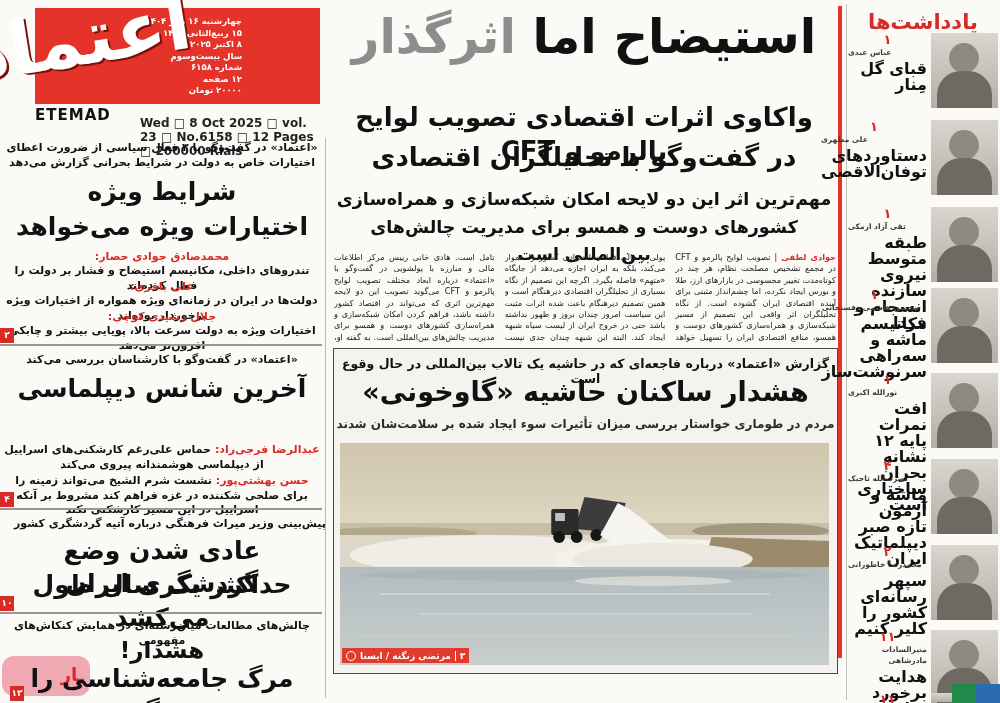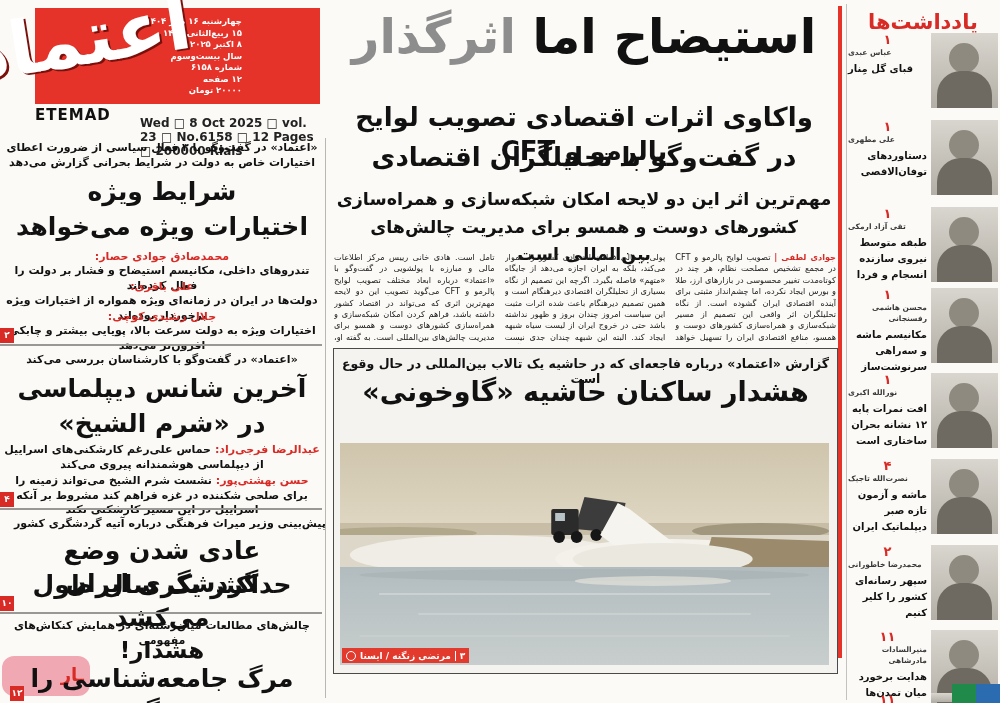--- a/index.html
+++ b/index.html
@@ -49,21 +49,21 @@
   .cam{width:8px;height:8px;border:1.5px solid #fff;border-radius:50%;display:inline-block;}
   
   .sb-title{left:850px;top:10px;width:146px;font-size:21px;font-weight:bold;color:#d92b26;text-align:center;}
   .note{left:848px;width:150px;height:82px;display:flex;direction:rtl;gap:4px;}
   .note-photo{width:67px;height:75px;background:linear-gradient(#d9d6cf,#b3afa6);position:relative;overflow:hidden;flex:none;}
   .note-photo::before{content:"";position:absolute;left:18px;top:10px;width:30px;height:30px;border-radius:50%;background:#8f8a80;}
   .note-photo::after{content:"";position:absolute;left:6px;top:38px;width:55px;height:40px;border-radius:24px 24px 0 0;background:#6e6a61;}
   .note-txt{flex:1;display:flex;flex-direction:column;align-items:flex-end;text-align:right;}
   .note-num{width:100%;text-align:center;color:#d92b26;font-size:13px;font-weight:bold;line-height:14px;}
   .note-author{font-size:7.5px;font-weight:bold;color:#3a3a3a;line-height:11px;}
-  .note-title{font-size:10px;font-weight:bold;line-height:16px;margin-top:3px;}
+  .note-title{font-size:16px;font-weight:bold;line-height:16px;margin-top:3px;}
   
   .bubble{left:2px;top:656px;width:88px;height:40px;background:#f0a9b3;border-radius:12px;z-index:1;}
   .bubble::after{content:"";position:absolute;left:10px;bottom:-10px;border:10px solid transparent;
                  border-top-color:#f0a9b3;border-left-width:4px;}
   .bubble span{position:absolute;right:6px;top:8px;color:#d92b26;font-size:18px;font-weight:bold;}
   .z2{z-index:2;}
   .ad-green{left:952px;top:684px;width:24px;height:19px;background:#1f8a4a;}
   .ad-blue{left:976px;top:684px;width:24px;height:19px;background:#2b6cb0;}
 </style>
 </head>
@@ -97,21 +97,20 @@
   <div class="abs lart c spk-quote" style="top:264px;">تندروهای داخلی، مکانیسم استیضاح و فشار بر دولت را فعال کرده‌اند</div>
   <div class="abs lart c spk-name red" style="top:280px;">علی باقری:</div>
   <div class="abs lart c spk-quote" style="top:294px;">دولت‌ها در ایران در زمانه‌ای ویژه همواره از اختیارات ویژه برخوردار بوده‌اند</div>
   <div class="abs lart c spk-name red" style="top:310px;">جلال رشیدی کوچی:</div>
   <div class="abs lart c spk-quote" style="top:324px;">اختیارات ویژه به دولت سرعت بالا، پویایی بیشتر و چابکی افزون‌تر می‌دهد</div>
   <div class="abs pagebadge" style="top:328px;">۲</div>
   <div class="abs hrule" style="top:344px;"></div>
 
   <div class="abs lart c kicker" style="top:352px;">«اعتماد» در گفت‌وگو با کارشناسان بررسی می‌کند</div>
   <div class="abs lart c lhead" style="top:372px;">آخرین شانس دیپلماسی</div>
-  <div class="abs lart c lhead" style="top:407px;">در «شرم الشیخ»</div>
   <div class="abs lart c spk-quote" style="top:443px;">
     <span class="red">عبدالرضا فرجی‌راد:</span>
     <span>حماس علی‌رغم کارشکنی‌های اسراییل از دیپلماسی هوشمندانه پیروی می‌کند</span>
   </div>
   <div class="abs lart c spk-quote" style="top:474px;">
     <span class="red">حسن بهشتی‌پور:</span>
     <span>نشست شرم الشیخ می‌تواند زمینه را برای صلحی شکننده در غزه فراهم کند مشروط بر آنکه اسراییل در این مسیر کارشکنی نکند</span>
   </div>
   <div class="abs pagebadge" style="top:492px;">۴</div>
   <div class="abs hrule" style="top:508px;"></div>
@@ -144,20 +143,21 @@
     <div class="bodycol">پولی و مالی فعالان اقتصادی کشور را هموار می‌کند، بلکه به ایران اجازه می‌دهد از جایگاه «متهم» فاصله بگیرد. اگرچه این تصمیم از نگاه بسیاری از تحلیلگران اقتصادی دیرهنگام است و همین تصمیم دیرهنگام باعث شده اثرات مثبت این سیاست امروز چندان بروز و ظهور نداشته باشد حتی در خروج ایران از لیست سیاه شبهه ایجاد کند. البته این شبهه چندان جدی نیست ولی در ورود ایران به لیست سفید در آینده بسیار قابل</div>
     <div class="bodycol">
       <span>تامل است. هادی خانی رییس مرکز اطلاعات مالی و مبارزه با پولشویی در گفت‌وگو با «اعتماد» درباره ابعاد مختلف تصویب لوایح پالرمو و CFT می‌گوید تصویب این دو لایحه مهم‌ترین اثری که می‌تواند در اقتصاد کشور داشته باشد، فراهم کردن امکان شبکه‌سازی و همراه‌سازی کشورهای دوست و همسو برای مدیریت چالش‌های بین‌المللی است. به گفته او، پیش از این یکی از موانع اصلی این بود که...</span>
       
     </div>
   </div>
 
   <div class="abs report">
     <div class="abs rep-kicker c">گزارش «اعتماد» درباره فاجعه‌ای که در حاشیه یک تالاب بین‌المللی در حال وقوع است</div>
     <div class="abs rep-head c">هشدار ساکنان حاشیه «گاوخونی»</div>
+    <div class="abs rep-sub c">مردم در طوماری خواستار بررسی میزان تأثیرات سوء ایجاد شده بر سلامت‌شان شدند</div>
     <div class="abs rep-photo">
       <svg width="100%" height="100%" viewBox="0 0 500 222" preserveAspectRatio="none">
         <defs>
           <linearGradient id="sky" x1="0" y1="0" x2="0" y2="1">
             <stop offset="0" stop-color="#cfc5ad"></stop>
               <stop offset="1" stop-color="#e2dac6"></stop>
           </linearGradient>
           <linearGradient id="water" x1="0" y1="0" x2="0" y2="1">
             <stop offset="0" stop-color="#b2bcbf"></stop>
               <stop offset="1" stop-color="#c8cecd"></stop>

